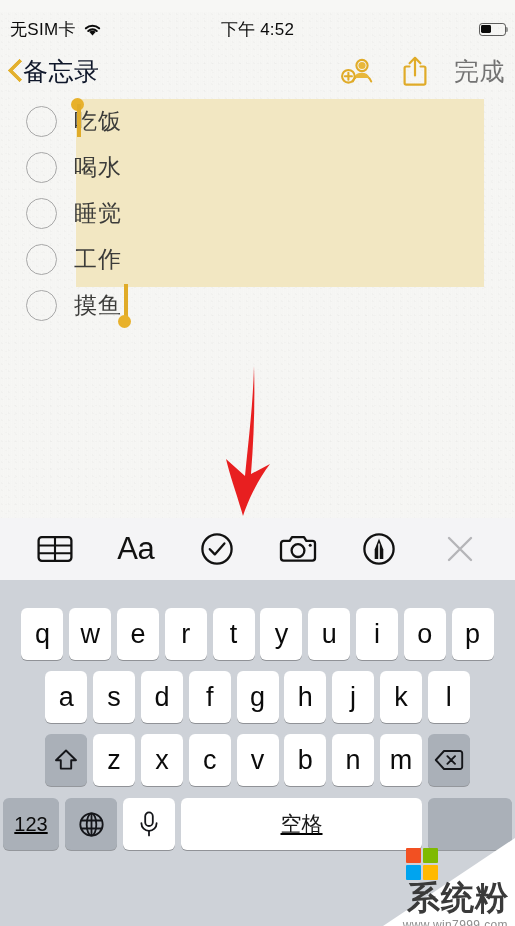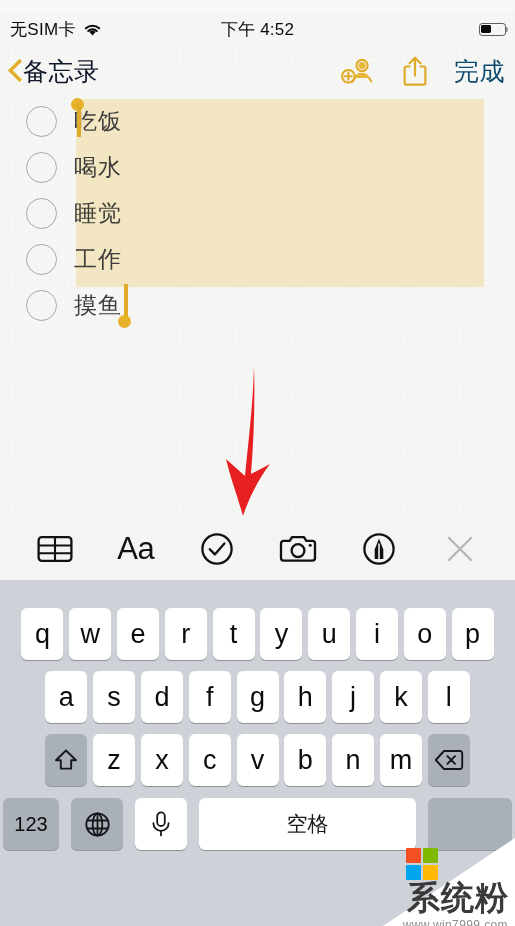--- a/index.html
+++ b/index.html
@@ -50,21 +50,21 @@
   .nav-back .chev {
     width:13px; height:24px; position:relative; display:inline-block;
   }
   .nav-back .chev::before{
     content:""; position:absolute; left:3px; top:3px; width:13px; height:13px;
     border-left:4.2px solid #e3b02e; border-bottom:4.2px solid #e3b02e;
     transform:rotate(45deg); border-radius:1px;
   }
   .nav-back .blabel { font-size:25px; color:#0f172a; font-weight:500; letter-spacing:.5px; }
   .nav-right { position:absolute; right:10px; display:flex; align-items:center; gap:26px; }
-  .nav-done { font-size:25px; color:#0c4a6e; font-weight:500; letter-spacing:.5px; cursor:pointer; }
+  .nav-done { font-size:25px; color:#737373; font-weight:500; letter-spacing:.5px; cursor:pointer; }
   .ic { cursor:pointer; display:block; }
 
   
   .notebody { position:absolute; top:84px; left:0; width:515px; height:422px; z-index:2; }
   .highlight {
     position:absolute; left:76px; top:3px; width:408px; height:188px;
     background:#f2e7c2; z-index:1;
   }
   .checklist { position:absolute; left:0; top:0; width:515px; z-index:3; padding-top:2px; }
   .row { display:flex; align-items:center; height:46px; }
@@ -97,21 +97,21 @@
 
   
   .keyboard {
     position:absolute; top:568px; left:0; width:515px; height:358px; z-index:4;
     background:#ced2d8;
   }
   .krow { display:flex; align-items:center; justify-content:center; }
   .krow.r1 { margin-top:28px; gap:5.8px; padding:0 1px; }
   .krow.r2 { margin-top:11px; gap:5.8px; }
   .krow.r3 { margin-top:11px; gap:5.8px; padding:0 3px; }
-  .krow.r4 { margin-top:12px; gap:12px; padding:0 3px; }
+  .krow.r4 { margin-top:12px; gap:6px; padding:0 3px;text-decoration:underline; }
   .key {
     background:#fff; border-radius:6px; box-shadow:0 1.1px 0 rgba(0,0,0,.30);
     display:flex; align-items:center; justify-content:center;
     font-size:27px; color:#0b0b0b; cursor:pointer; font-weight:400;
   }
   .krow.r1 .key { width:42px; height:52px; }
   .krow.r2 .key { width:42px; height:52px; }
   .krow.r3 .key { width:42px; height:52px; }
   .key.dark { background:#aab0b8; box-shadow:0 1.1px 0 rgba(0,0,0,.28); }
   .key.shift { width:57px; height:52px; }

